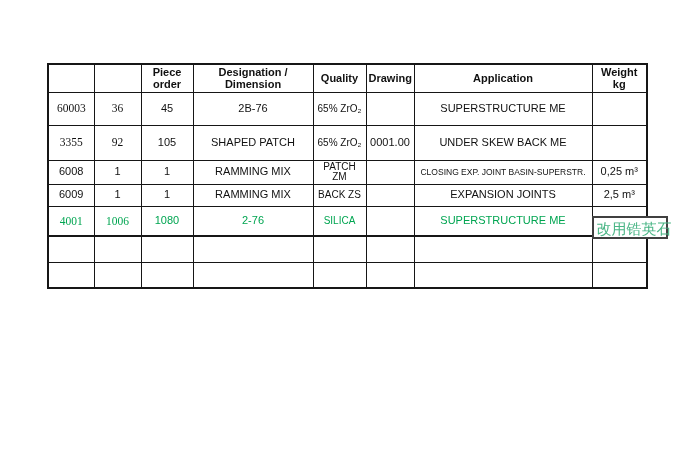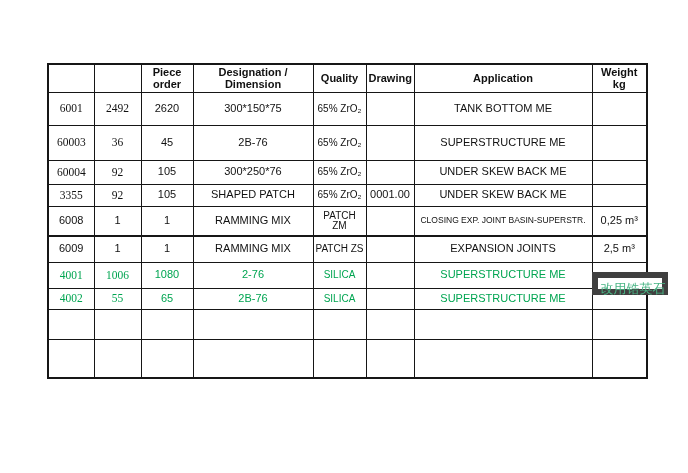--- a/index.html
+++ b/index.html
@@ -68,25 +68,25 @@
   td.quality { font-size: 10px; line-height: 1.0; }
   td.small-app { font-size: 8.5px; letter-spacing: 0; }
   tr.green td, tr.green td.serif { color: var(--green); }
   td.rel { position: relative; }
   .annot-box {
     position: absolute;
     left: -1px;
     top: 9px;
     width: 76px;
     height: 23px;
-    border: 6px solid #404040;
+    border: 2px solid #404040;
     box-sizing: border-box;
     background: #ffffff;
     color: var(--green-light);
-    font-size: 13px;
+    font-size: 15px;
     line-height: 21px;
     text-align: left;
     padding-left: 3px;
     white-space: nowrap;
     z-index: 2;
   }
 </style>
 </head>
 <body>
 
@@ -109,47 +109,27 @@
         <th>Piece order</th>
         <th>Designation / Dimension</th>
         <th>Quality</th>
         <th>Drawing</th>
         <th>Application</th>
         <th>Weight kg</th>
       </tr>
     </thead>
     <tbody>
         <tr>
-          <td class="serif">6001</td>
-          <td class="serif">2492</td>
-          <td>2620</td>
-          <td>300*150*75</td>
-          <td class="quality">65% ZrO₂</td>
-          <td></td>
-          <td>TANK BOTTOM ME</td>
-          <td></td>
-        </tr>
-        <tr>
           <td class="serif">60003</td>
           <td class="serif">36</td>
           <td>45</td>
           <td>2B-76</td>
           <td class="quality">65% ZrO₂</td>
           <td></td>
           <td>SUPERSTRUCTURE ME</td>
-          <td></td>
-        </tr>
-        <tr>
-          <td class="serif">60004</td>
-          <td class="serif">92</td>
-          <td>105</td>
-          <td>300*250*76</td>
-          <td class="quality">65% ZrO₂</td>
-          <td></td>
-          <td>UNDER SKEW BACK ME</td>
           <td></td>
         </tr>
         <tr>
           <td class="serif">3355</td>
           <td class="serif">92</td>
           <td>105</td>
           <td>SHAPED PATCH</td>
           <td class="quality">65% ZrO₂</td>
           <td>0001.00</td>
           <td>UNDER SKEW BACK ME</td>
@@ -163,46 +143,36 @@
           <td class="quality">PATCH ZM</td>
           <td></td>
           <td class="small-app">CLOSING EXP. JOINT BASIN-SUPERSTR.</td>
           <td>0,25 m³</td>
         </tr>
         <tr>
           <td>6009</td>
           <td>1</td>
           <td>1</td>
           <td>RAMMING MIX</td>
-          <td class="quality">PATCH ZS</td>
+          <td class="quality">BACK ZS</td>
           <td></td>
           <td>EXPANSION JOINTS</td>
           <td>2,5 m³</td>
         </tr>
         <tr class="green">
           <td class="serif">4001</td>
           <td class="serif">1006</td>
           <td>1080</td>
           <td>2-76</td>
           <td class="quality">SILICA</td>
           <td></td>
           <td>SUPERSTRUCTURE ME</td>
           <td class="rel">
             <span class="annot-box">改用锆英石</span>
           </td>
-        </tr>
-        <tr class="green">
-          <td class="serif">4002</td>
-          <td class="serif">55</td>
-          <td>65</td>
-          <td>2B-76</td>
-          <td class="quality">SILICA</td>
-          <td></td>
-          <td>SUPERSTRUCTURE ME</td>
-          <td></td>
         </tr>
         <tr>
           <td></td>
           <td></td>
           <td></td>
           <td></td>
           <td class="quality"></td>
           <td></td>
           <td></td>
           <td></td>

